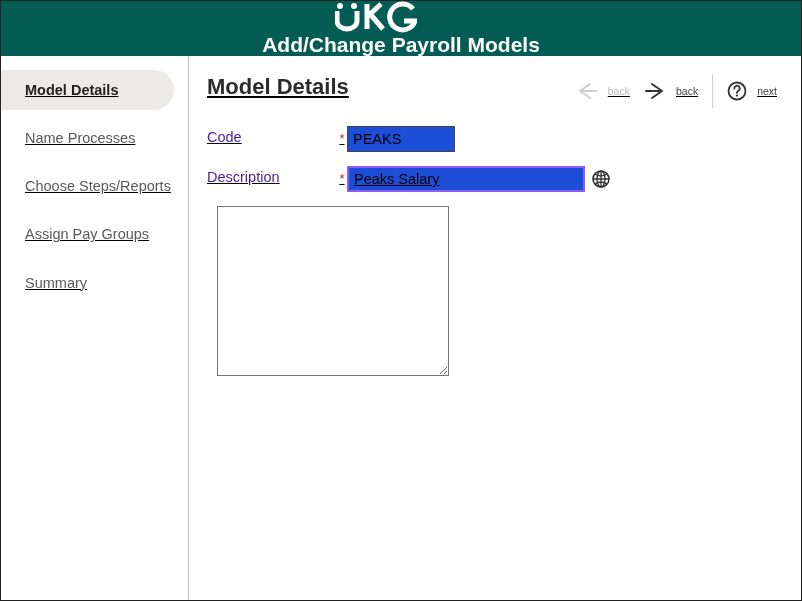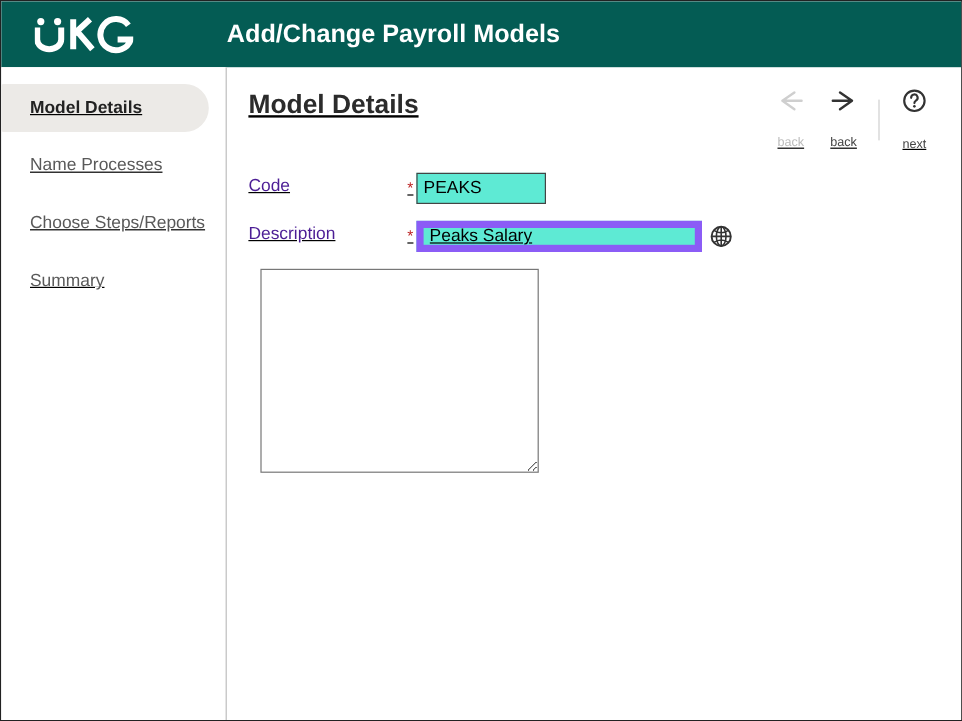--- a/index.html
+++ b/index.html
@@ -4,20 +4,21 @@
 <style>
   * { box-sizing: border-box; }
   html, body { margin: 0; padding: 0; font-family: Arial, Helvetica, sans-serif; }
   body { width: 802px; height: 601px; border: 1px solid #222; background: #fff; overflow: hidden; }
 
   .topbar {
     background: #045c54;
     height: 55px;
     display: flex;
     align-items: center;
+    flex-direction: column;
   }
   .logo {
     color: #fff;
     font-weight: 700;
     font-size: 30px;
     letter-spacing: 1px;
     padding-left: 28px;
     width: 188px;
     display: flex;
     align-items: center;
@@ -65,47 +66,47 @@
     margin-bottom: 18px;
   }
   .main-title {
     font-size: 22px;
     font-weight: 700;
     color: #2b2b2b;
     margin: 0;
   }
   .toolbar { display: flex; align-items: center; gap: 14px; }
   .tool-btn {
-    display: flex; flex-direction: column; align-items: center;
-    font-size: 10.5px; color: #444; gap: 20px; cursor: pointer;
+    display: flex; flex-direction: row; align-items: center;
+    font-size: 10.5px; color: #444; gap: 10px; cursor: pointer;
     min-width: 30px;
   }
   .tool-btn.disabled { color: #bcbcbc; cursor: default; }
   .tool-btn.disabled svg path { stroke: #cfcfcf; }
   .tool-sep { width: 1px; height: 34px; background: #d0d0d0; }
 
   .form-row { display: flex; align-items: flex-start; margin-bottom: 14px; }
   .form-label {
     width: 130px;
     font-size: 14.5px;
     color: #4c1d95;
     padding-top: 3px;
   }
   .req-star { color: #b22; font-size: 13px; width: 10px; text-align: center; padding-top: 5px; }
   .form-field { }
   .text-input {
     font-size: 14.5px;
     padding: 3px 5px;
     border: 1px solid #444;
     height: 26px;
-    background: #5eead4;
+    background: #1d4ed8;
     font-family: inherit;
   }
   #code-input { width: 108px; }
-  #desc-input { width: 238px; border: 6px solid #8b5cf6; }
+  #desc-input { width: 238px; border: 2px solid #8b5cf6; }
   .textarea-input {
     width: 232px; height: 170px;
     border: 1px solid #777;
     font-family: inherit; font-size: 14px;
     padding: 4px; resize: both;
   }
   .globe-wrap { display: inline-flex; align-items: center; margin-left: 6px; }
 </style>
 </head>
 <body>
@@ -129,20 +130,23 @@
 <div class="layout">
   <nav class="sidebar">
     <div class="side-item active">
       <span>Model Details</span>
     </div>
     <div class="side-item">
       <span>Name Processes</span>
     </div>
     <div class="side-item">
       <span>Choose Steps/Reports</span>
+    </div>
+    <div class="side-item">
+      <span>Assign Pay Groups</span>
     </div>
     <div class="side-item">
       <span>Summary</span>
     </div>
   </nav>
 
   <main class="main">
     <div class="main-header">
       <h2 class="main-title">Model Details</h2>
       <div class="toolbar">

